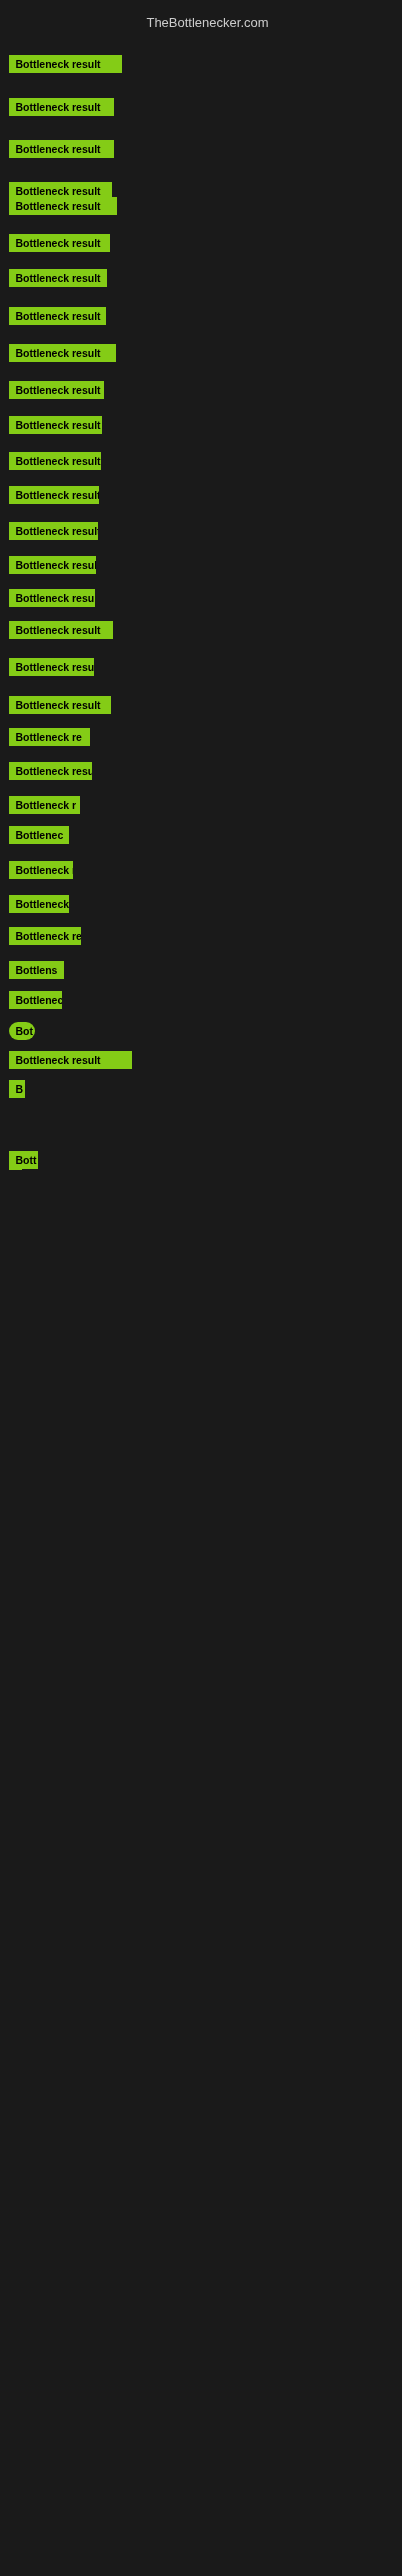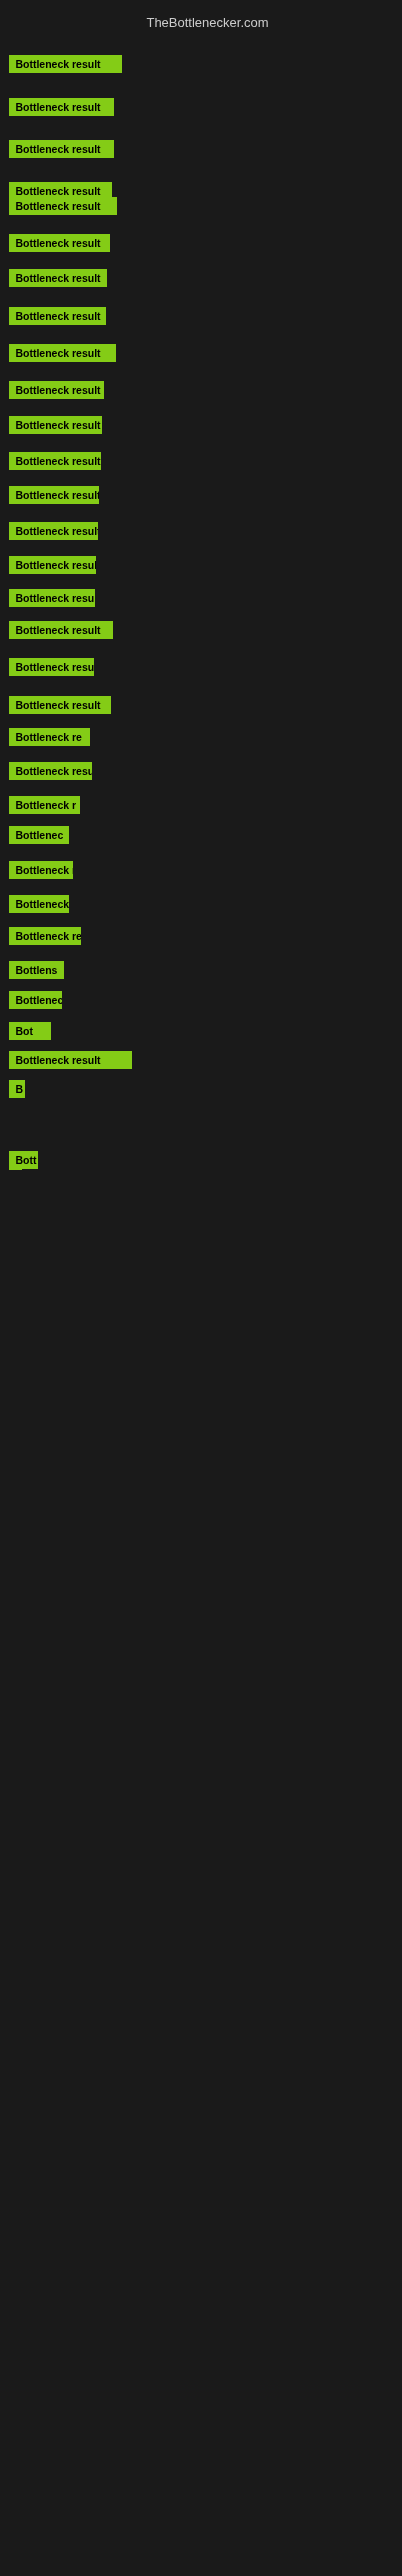--- a/index.html
+++ b/index.html
@@ -60,19 +60,19 @@
     <div class="bottleneck-item" style="top: 687px; width: 102px;">Bottleneck result</div>
     <div class="bottleneck-item" style="top: 719px; width: 81px;">Bottleneck re</div>
     <div class="bottleneck-item" style="top: 753px; width: 83px;">Bottleneck result</div>
     <div class="bottleneck-item" style="top: 787px; width: 71px;">Bottleneck r</div>
     <div class="bottleneck-item" style="top: 817px; width: 60px;">Bottlenec</div>
     <div class="bottleneck-item" style="top: 852px; width: 64px;">Bottleneck r</div>
     <div class="bottleneck-item" style="top: 886px; width: 60px;">Bottleneck</div>
     <div class="bottleneck-item" style="top: 918px; width: 72px;">Bottleneck res</div>
     <div class="bottleneck-item" style="top: 952px; width: 55px;">Bottlens</div>
     <div class="bottleneck-item" style="top: 982px; width: 53px;">Bottleneck</div>
-    <div class="bottleneck-item" style="top: 1013px; width: 42px;">Bot</div>
+    <div class="bottleneck-item" style="top: 1013px; width: 26px; border-radius: 9px;">Bot</div>
     <div class="bottleneck-item" style="top: 1042px; width: 123px;">Bottleneck result</div>
     <div class="bottleneck-item" style="top: 1071px; width: 16px;">B</div>
     <div class="bottleneck-item" style="top: 1143px; width: 8px;">I</div>
     <div class="bottleneck-item" style="top: 1142px; width: 29px;">Bott</div>
   </div>
 
 
 </body></html>

